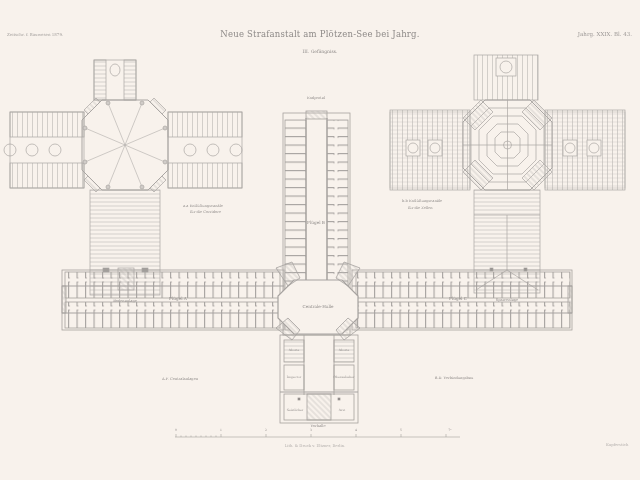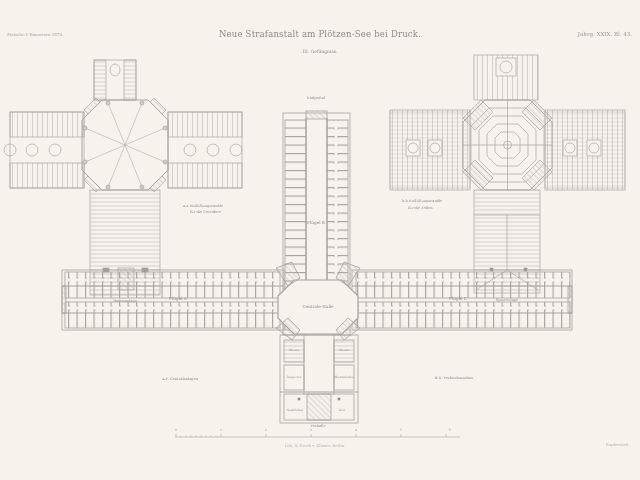--- a/index.html
+++ b/index.html
@@ -11,21 +11,21 @@
   .hdr-right{right:8px;top:32px;font-size:5.5px;color:#9a9694;}
   .lbl{font-size:3.6px;color:#8e8a88;}
   .lbl-c{transform:translateX(-50%);}
   svg{position:absolute;left:0;top:0;}
   .foot{font-size:3.8px;color:#b4b0ad;}
 </style>
 </head>
 <body>
 
 <div class="txt hdr-left">Zeitschr. f. Bauwesen 1879.</div>
-<div class="txt hdr-title">Neue Strafanstalt am Plötzen-See bei Druck.</div>
+<div class="txt hdr-title">Neue Strafanstalt am Plötzen-See bei Jahrg.</div>
 <div class="txt hdr-sub">III. Gefängniss.</div>
 <div class="txt hdr-right">Jahrg. XXIX. Bl. 43.</div>
 
 <svg width="640" height="480" viewBox="0 0 640 480">
   <defs>
     <pattern id="hatchV" width="5" height="10" patternUnits="userSpaceOnUse">
       <line x1="2.5" y1="0" x2="2.5" y2="10" stroke="#b9b5b2" stroke-width="0.6"></line>
     </pattern>
     <pattern id="hatchH" width="10" height="4" patternUnits="userSpaceOnUse">
       <line x1="0" y1="2" x2="10" y2="2" stroke="#bcb8b5" stroke-width="0.6"></line>

